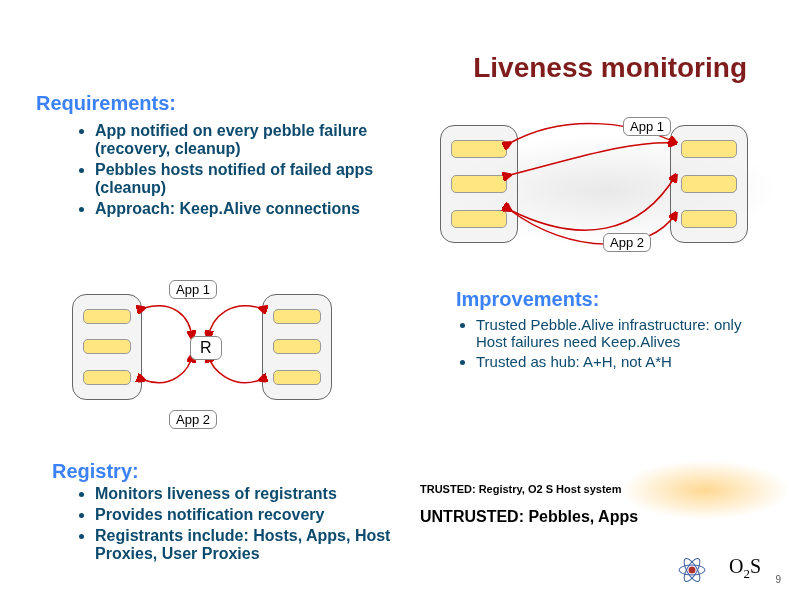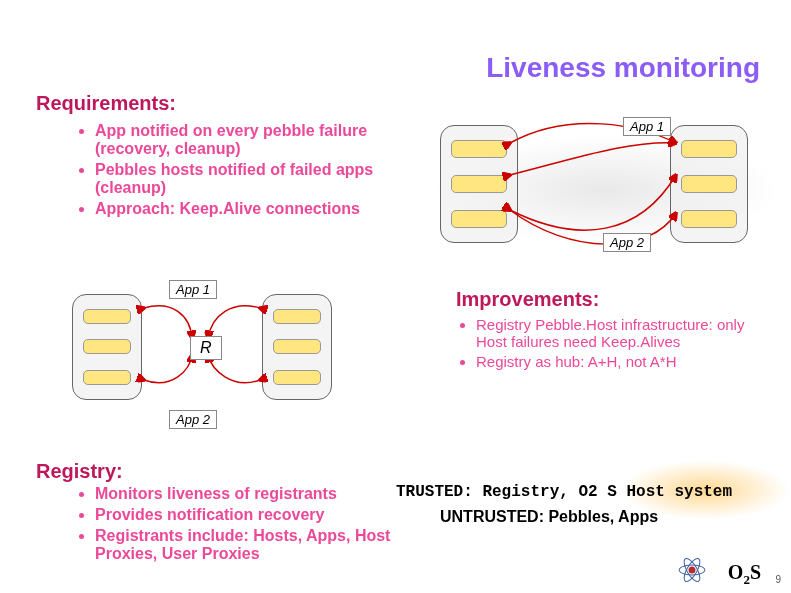--- a/index.html
+++ b/index.html
@@ -7,49 +7,49 @@
     width: 791px;
     height: 593px;
     font-family: Arial, Helvetica, sans-serif;
     background: #fff;
     position: relative;
     overflow: hidden;
   }
   .title {
     position: absolute;
     top: 52px;
-    right: 31px;
+    right: 44px;
     font-size: 28px;
     font-weight: bold;
-    color: #8b5cf6;
+    color: #7f1d1d;
   }
   .heading {
     font-size: 20px;
     font-weight: bold;
-    color: #be185d;
+    color: #3b82f6;
   }
   .req-heading { position: absolute; top: 92px; left: 36px; }
-  .reg-heading { position: absolute; top: 460px; left: 36px; }
+  .reg-heading { position: absolute; top: 460px; left: 52px; }
   .imp-heading { position: absolute; top: 288px; left: 456px; font-size: 20px; }
   .bullet-list {
     list-style: disc;
     padding-left: 0;
     font-weight: bold;
     font-size: 16px;
-    color: #ec4899;
+    color: #0c4a6e;
   }
   .bullet-list li { margin-bottom: 3px; }
   .req-list { position: absolute; top: 122px; left: 95px; width: 300px; }
   .reg-list { position: absolute; top: 485px; left: 95px; width: 310px; font-weight: bold; }
   .imp-list { position: absolute; top: 316px; left: 476px; width: 290px; font-weight: normal; font-size: 15px; }
-  .trusted { position: absolute; top: 483px; left: 396px; font-size: 16px; font-family: Liberation Mono, monospace; }
-  .untrusted { position: absolute; top: 508px; left: 420px; font-size: 16px; margin-left: 20px; }
+  .trusted { position: absolute; top: 483px; left: 420px; font-size: 11px; }
+  .untrusted { position: absolute; top: 508px; left: 420px; font-size: 16px; }
   .trusted, .untrusted { font-weight: bold; }
   .slidenum { position: absolute; bottom: 8px; right: 10px; font-size: 10px; color: #555; }
-  .o2s { position: absolute; bottom: 5px; right: 30px; font-family: "Times New Roman", serif; font-size: 20px; font-weight: bold; }
+  .o2s { position: absolute; bottom: 11px; right: 30px; font-family: "Times New Roman", serif; font-size: 20px; }
   .o2s sub { font-size: 13px; }
   .atom { position: absolute; bottom: 8px; right: 84px; }
 
   
   .diag { position: absolute; }
   .host {
     position: absolute;
     border: 1px solid #666;
     border-radius: 14px;
     background: rgba(240,240,240,0.7);
@@ -66,22 +66,21 @@
     border-radius: 5px;
     background: #ffe680;
   }
   .pebble.small { width: 48px; height: 15px; }
   .label-box {
     position: absolute;
     background: #fff;
     border: 1px solid #888;
     font-size: 13px;
     padding: 1px 6px;
-    border-radius: 0;
-    font-style: italic;
+    border-radius: 6px;
   }
   .oval {
     position: absolute;
     border-radius: 50%;
     background: radial-gradient(ellipse at center, rgba(230,230,230,0.9) 0%, rgba(255,255,255,0) 70%);
   }
 
   
   .conn {
     position: absolute;
@@ -158,22 +157,22 @@
     <path d="M72,100 C100,110 118,90 120,75" marker-start="url(#ah2)" marker-end="url(#ah2)"></path>
     <path d="M188,100 C160,110 140,90 136,75" marker-start="url(#ah2)" marker-end="url(#ah2)"></path>
   </svg>
   <div class="label-box" style="left:97px; top:0;">App 1</div>
   <div class="label-box" style="left:118px; top:56px; font-size:16px; padding:2px 9px;">R</div>
   <div class="label-box" style="left:97px; top:130px;">App 2</div>
 </div>
 
 <div class="heading imp-heading">Improvements:</div>
 <ul class="bullet-list imp-list">
-  <li>Registry Pebble.Host infrastructure: only Host failures need Keep.Alives</li>
-  <li>Registry as hub: A+H, not A*H</li>
+  <li>Trusted Pebble.Alive infrastructure: only Host failures need Keep.Alives</li>
+  <li>Trusted as hub: A+H, not A*H</li>
 </ul>
 
 <div class="heading reg-heading">Registry:</div>
 <ul class="bullet-list reg-list">
   <li>Monitors liveness of registrants</li>
   <li>Provides notification recovery</li>
   <li>Registrants include: Hosts, Apps, Host Proxies, User Proxies</li>
 </ul>
 
 <div class="glow" style="left:620px; top:460px; width:170px; height:60px;"></div>

